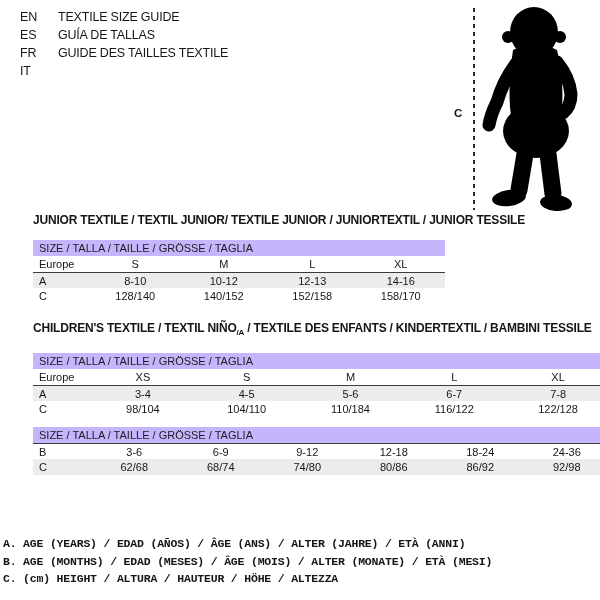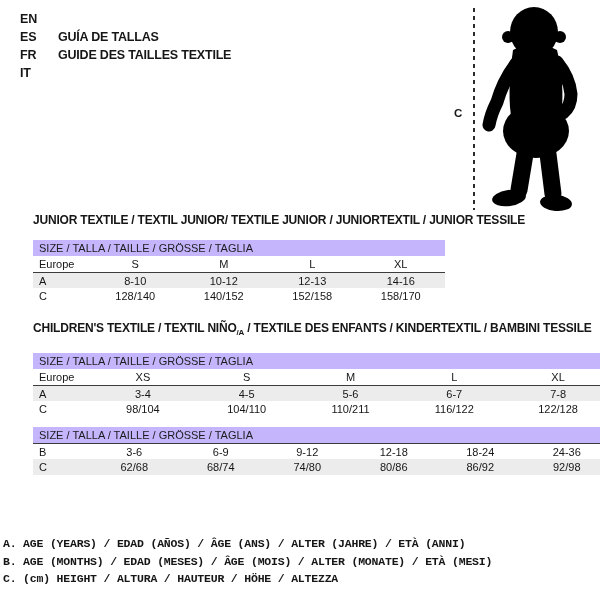--- a/index.html
+++ b/index.html
@@ -5,21 +5,21 @@
   * { margin:0; padding:0; box-sizing:border-box; }
   html,body { background:#fff; }
   body {
     width:600px; height:600px; position:relative; overflow:hidden;
     font-family:"Liberation Sans", sans-serif; color:#161616;
   }
   .page { position:absolute; inset:0; width:600px; height:600px; background:#ffffff; }
 
   
   .lang-list { position:absolute; left:20px; top:10px; }
-  .lang-row { display:flex; height:18px; align-items:center; font-size:12.5px; font-weight:bold; letter-spacing:-0.2px; }
+  .lang-row { display:flex; height:18px; align-items:flex-start; font-size:12.5px; font-weight:normal; letter-spacing:-0.2px; }
   .lang-row .code { width:38px; }
 
   
   .height-line-svg { position:absolute; left:468px; top:8px; }
   .height-label { position:absolute; left:454px; top:107px; font-size:11.5px; font-weight:bold; }
   .baby-svg { position:absolute; left:477px; top:4px; }
 
   
   .section { position:absolute; left:33px; }
   .section.s1 { top:213px; width:412px; }
@@ -47,20 +47,21 @@
   .footnote { font-size:11.5px; font-weight:bold; line-height:17.5px; letter-spacing:-0.2px; }
 </style>
 </head>
 <body>
 
 <div class="page">
 
   <div class="lang-list">
       <div class="lang-row">
         <span class="code">EN</span>
+        <span>TEXTILE SIZE GUIDE</span>
       </div>
       <div class="lang-row">
         <span class="code">ES</span>
         <span>GUÍA DE TALLAS</span>
       </div>
       <div class="lang-row">
         <span class="code">FR</span>
         <span>GUIDE DES TAILLES TEXTILE</span>
       </div>
       <div class="lang-row">
@@ -139,21 +140,21 @@
             <span class="cell">3-4</span>
             <span class="cell">4-5</span>
             <span class="cell">5-6</span>
             <span class="cell">6-7</span>
             <span class="cell">7-8</span>
           </div>
           <div class="trow">
             <span class="lbl">C</span>
             <span class="cell">98/104</span>
             <span class="cell">104/110</span>
-            <span class="cell">110/211</span>
+            <span class="cell">110/184</span>
             <span class="cell">116/122</span>
             <span class="cell">122/128</span>
           </div>
         </div>
     </div>
   </div>
 
   <div class="section s3">
     <div class="size-table">
       <div class="thead">SIZE / TALLA / TAILLE / GRÖSSE / TAGLIA</div>

